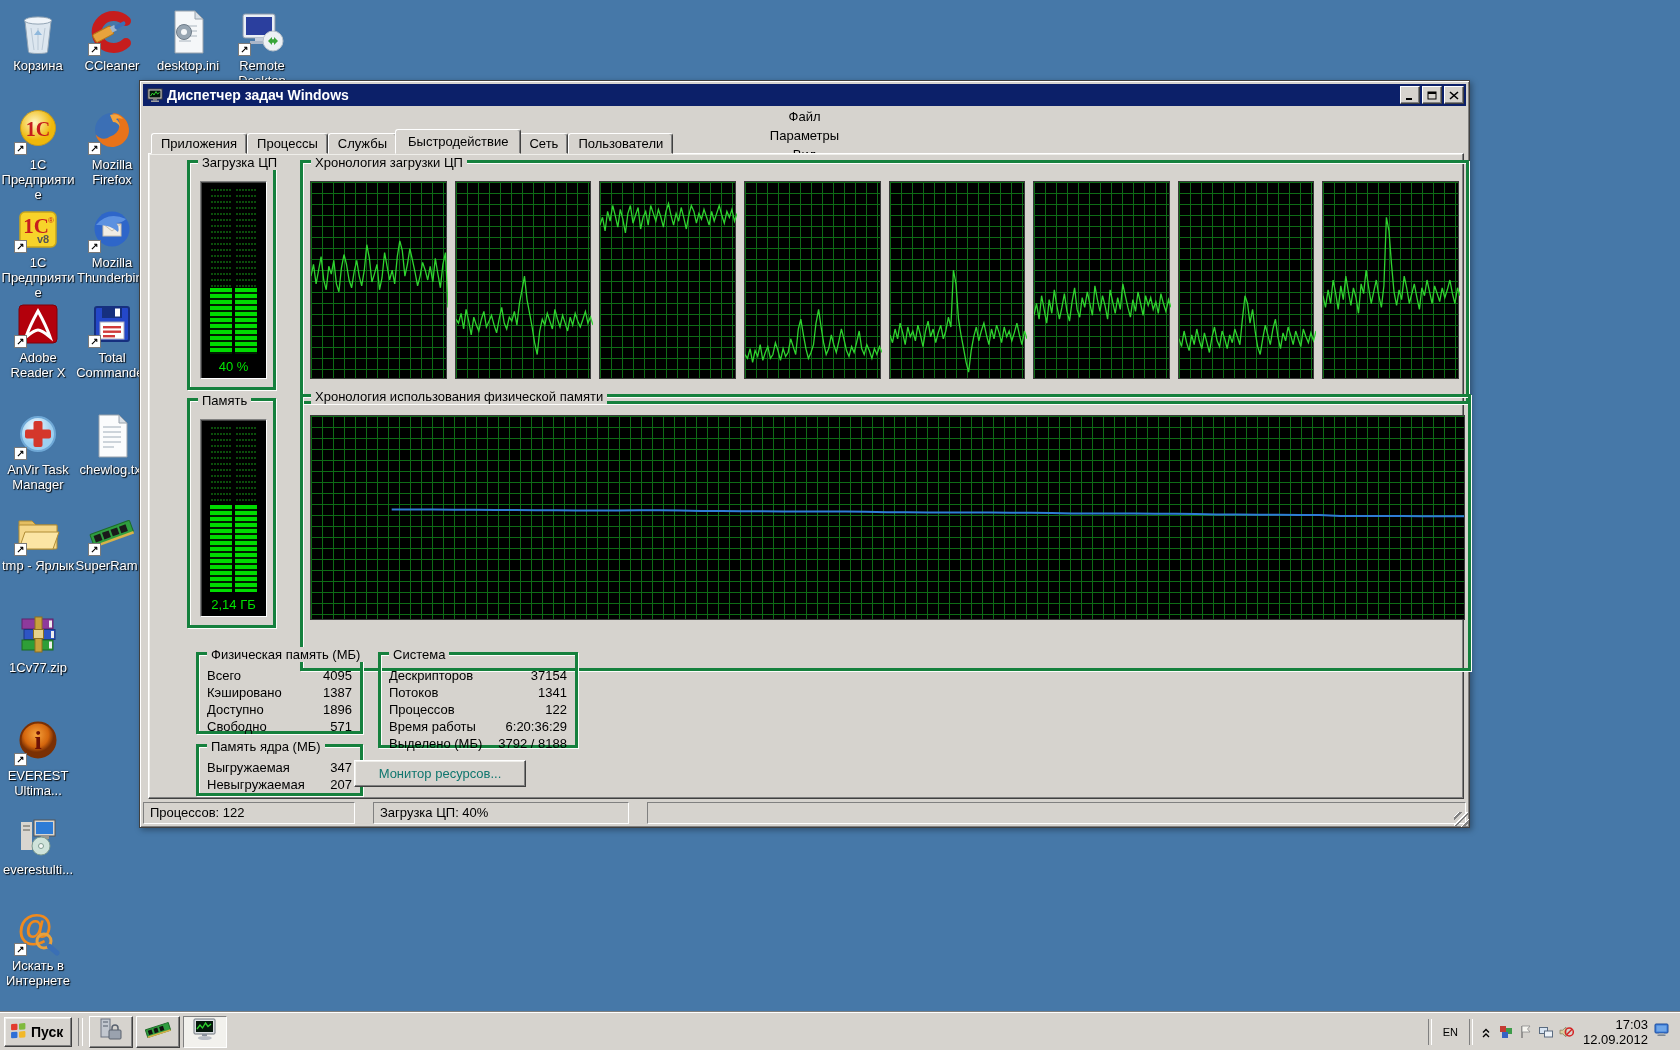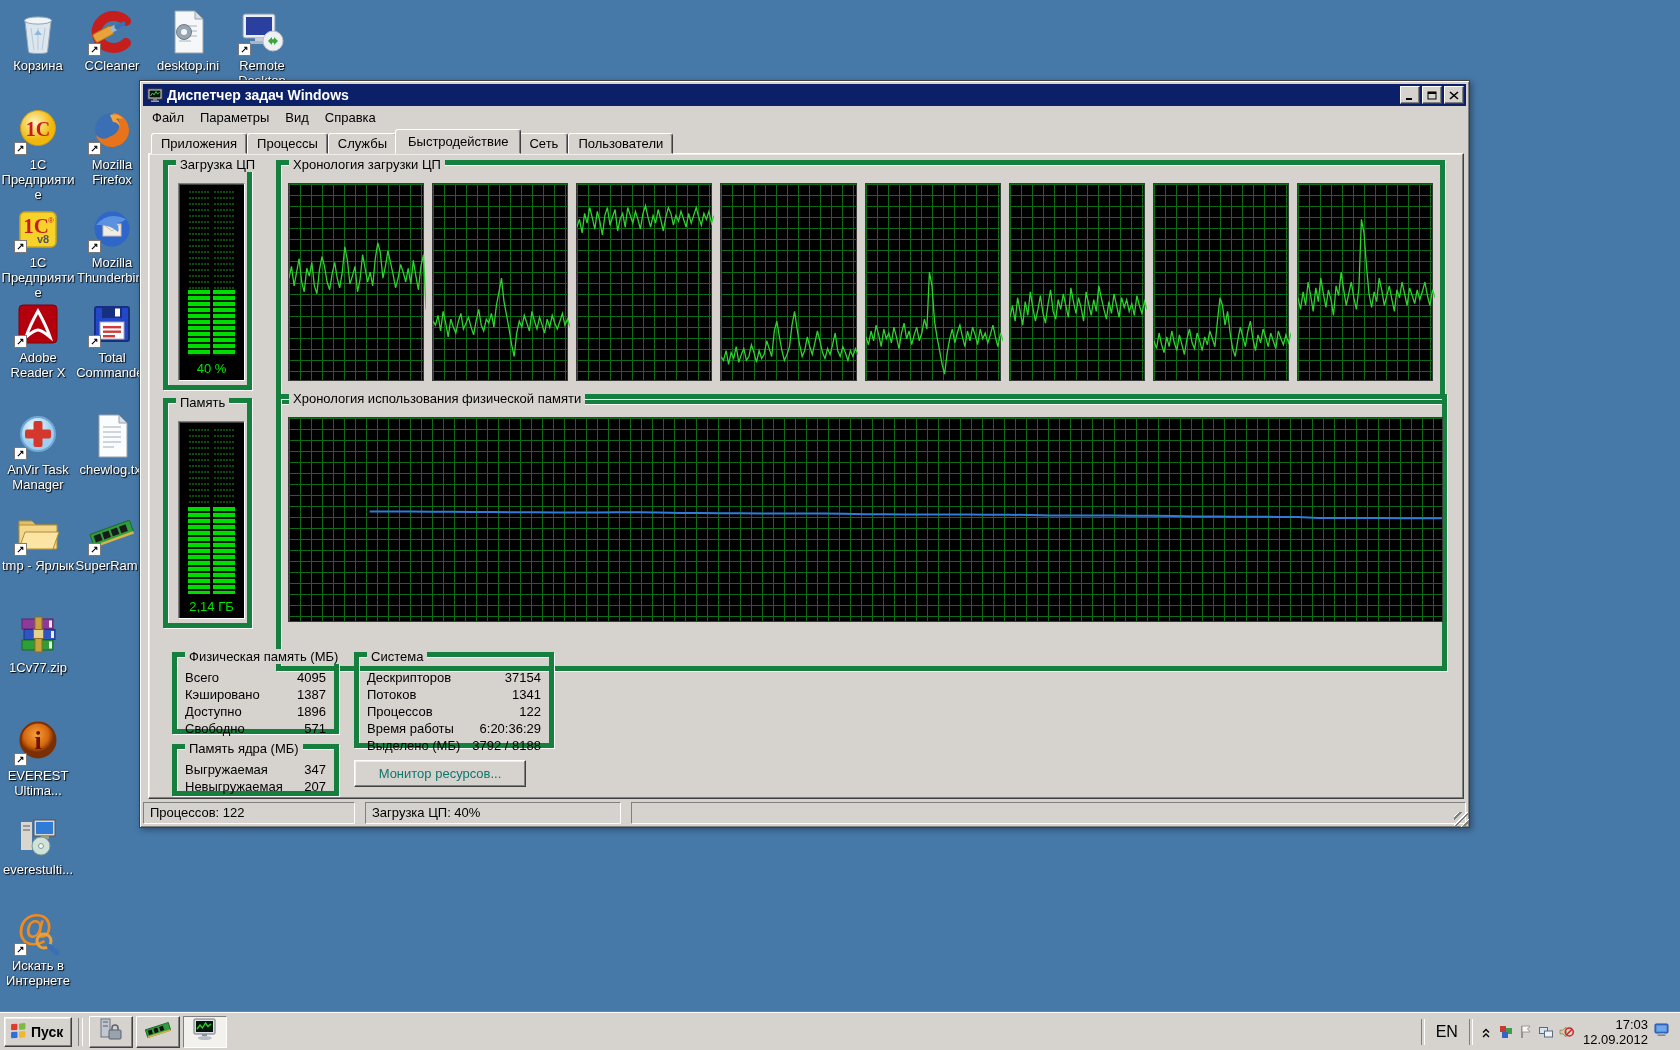--- a/index.html
+++ b/index.html
@@ -35,38 +35,39 @@
     display:flex;align-items:center;padding:0 2px;box-sizing:border-box;
   }
   .titlebar .t-icon{width:16px;height:16px;margin:0 4px 0 2px;}
   .titlebar .t-text{color:#fff;font-weight:bold;font-size:14px;flex:1;white-space:nowrap;overflow:hidden;}
   .tb-btn{
     width:20px;height:18px;margin-left:2px;background:#D6D3CE;border:1px solid;
     border-color:#FFFFFF #404040 #404040 #FFFFFF;box-shadow:inset -1px -1px 0 #808080;
     display:flex;align-items:center;justify-content:center;padding:0;box-sizing:border-box;
   }
   .tb-btn svg{width:10px;height:9px;}
-  .menubar{position:absolute;left:4px;top:26px;right:4px;height:21px;display:flex;align-items:center;font-size:13px;}
+  .menubar{position:absolute;left:4px;top:26px;right:4px;height:21px;display:flex;align-items:center;font-size:13px;flex-direction:column;}
   .menu-item{padding:2px 8px;color:#000;}
   .tabstrip{position:absolute;left:11px;top:48px;height:25px;display:flex;align-items:flex-end;z-index:3;}
   .tab{
     height:21px;display:flex;align-items:center;padding:6px 9px;font-size:13px;background:#D6D3CE;
     border:1px solid;border-color:#FFFFFF #404040 #D6D3CE #FFFFFF;border-radius:3px 3px 0 0;
     box-shadow:inset -1px 0 0 #808080;box-sizing:border-box;
   }
   .tab.active{height:25px;padding:0 12px;margin:0 -2px;z-index:4;position:relative;border-bottom-color:transparent;}
   .tabpage{
     position:absolute;left:8px;top:72px;width:1314px;height:644px;background:#D6D3CE;
     border:1px solid;border-color:#FFFFFF #404040 #404040 #FFFFFF;
     box-shadow:inset -1px -1px 0 #808080, inset 1px 1px 0 #EFEEEA;
   }
   
   .groupbox{
-    position:absolute;border:5px solid #15803d;box-shadow:1px 1px 0 #FDFDFB, inset 1px 1px 0 #FDFDFB;
+    position:absolute;border:3px solid #15803d;box-shadow:1px 1px 0 #FDFDFB, inset 1px 1px 0 #FDFDFB;
     box-sizing:border-box;
+    margin-left:24px;
   }
   .group-label{
     position:absolute;top:-8px;left:8px;background:#D6D3CE;padding:0 4px;font-size:13px;color:#000;white-space:nowrap;
   }
   .black-panel{
     position:absolute;background:#000;border:1px solid;border-color:#808080 #FFFFFF #FFFFFF #808080;
     box-shadow:inset 1px 1px 0 #404040;box-sizing:border-box;
   }
   
   .led-area{position:absolute;left:9px;right:9px;top:7px;bottom:24px;display:flex;gap:3px;}
@@ -97,21 +98,21 @@
   .g-rows{position:absolute;left:8px;right:8px;top:12px;font-size:13px;}
   .g-row{display:flex;justify-content:space-between;line-height:17px;}
   .g-row .v{text-align:right;}
   
   .push-btn{
     position:absolute;background:#D6D3CE;border:1px solid;border-color:#FFFFFF #404040 #404040 #FFFFFF;
     box-shadow:inset -1px -1px 0 #808080, inset 1px 1px 0 #EFEEEA;
     font-size:13px;font-family:inherit;color:#0f766e;box-sizing:border-box;
   }
   
-  .statusbar{position:absolute;left:3px;right:3px;bottom:3px;height:24px;display:flex;gap:10px;align-items:stretch;padding-top:2px;box-sizing:border-box;}
+  .statusbar{position:absolute;left:3px;right:3px;bottom:3px;height:24px;display:flex;gap:18px;align-items:stretch;padding-top:2px;box-sizing:border-box;}
   .status-cell{
     border:1px solid;border-color:#808080 #FFFFFF #FFFFFF #808080;
     font-size:13px;padding:2px 6px;white-space:nowrap;overflow:hidden;box-sizing:border-box;
   }
   .status-cell.fill{flex:1;}
   .grip{position:absolute;right:0;bottom:0;width:15px;height:15px;
     background:repeating-linear-gradient(135deg, transparent 0 3px, #fff 3px 4px, #808080 4px 6px);}
   
   .taskbar{
     position:absolute;left:0;bottom:0;width:1680px;height:38px;background:#D6D3CE;
@@ -127,21 +128,21 @@
   .ql-btn{
     width:44px;height:32px;margin-right:3px;display:flex;align-items:center;justify-content:center;
     background:#D6D3CE;border:1px solid;border-color:#FFFFFF #404040 #404040 #FFFFFF;
     box-shadow:inset -1px -1px 0 #808080;padding:0;
   }
   .ql-btn.active{border-color:#808080 #FFFFFF #FFFFFF #808080;background:#F2F1ED;box-shadow:none;}
   .ql-btn svg{width:26px;height:26px;}
   .tb-spring{flex:1;}
   .tray{display:flex;align-items:center;height:32px;margin-right:4px;}
   .tray-sep{width:2px;height:26px;border-left:1px solid #808080;border-right:1px solid #fff;margin:0 5px;}
-  .lang{font-size:16px;padding:0 6px;}
+  .lang{font-size:11px;padding:0 6px;}
   .tray-icons{display:flex;align-items:center;gap:3px;}
   .tray-icons .ticon{width:17px;height:17px;display:flex;align-items:center;justify-content:center;}
   .ticon svg{width:16px;height:16px;}
   .clock{font-size:13px;text-align:right;line-height:15px;margin:0 6px 0 8px;white-space:nowrap;}
 </style>
 </head>
 <body>
 
 <div style="position:absolute;inset:0;">
   <div id="desktop-icons">

